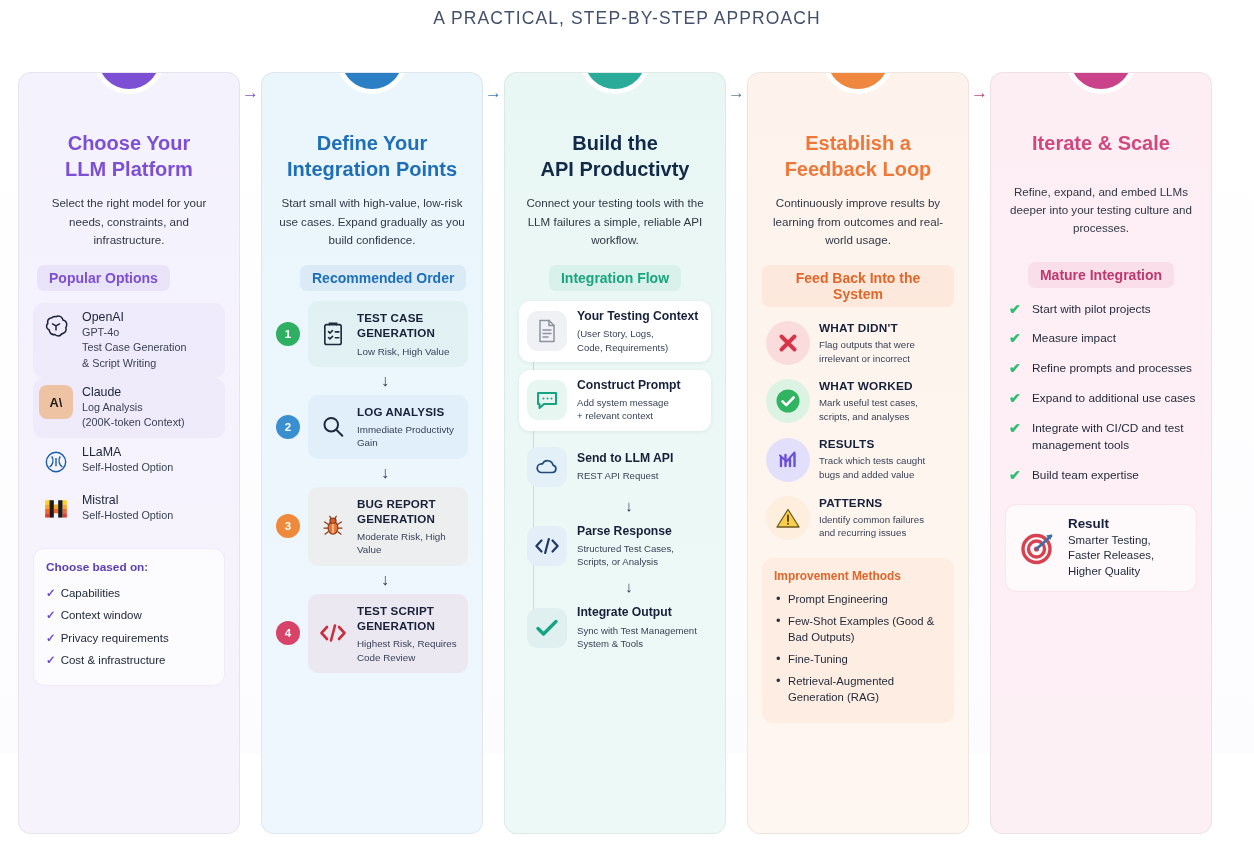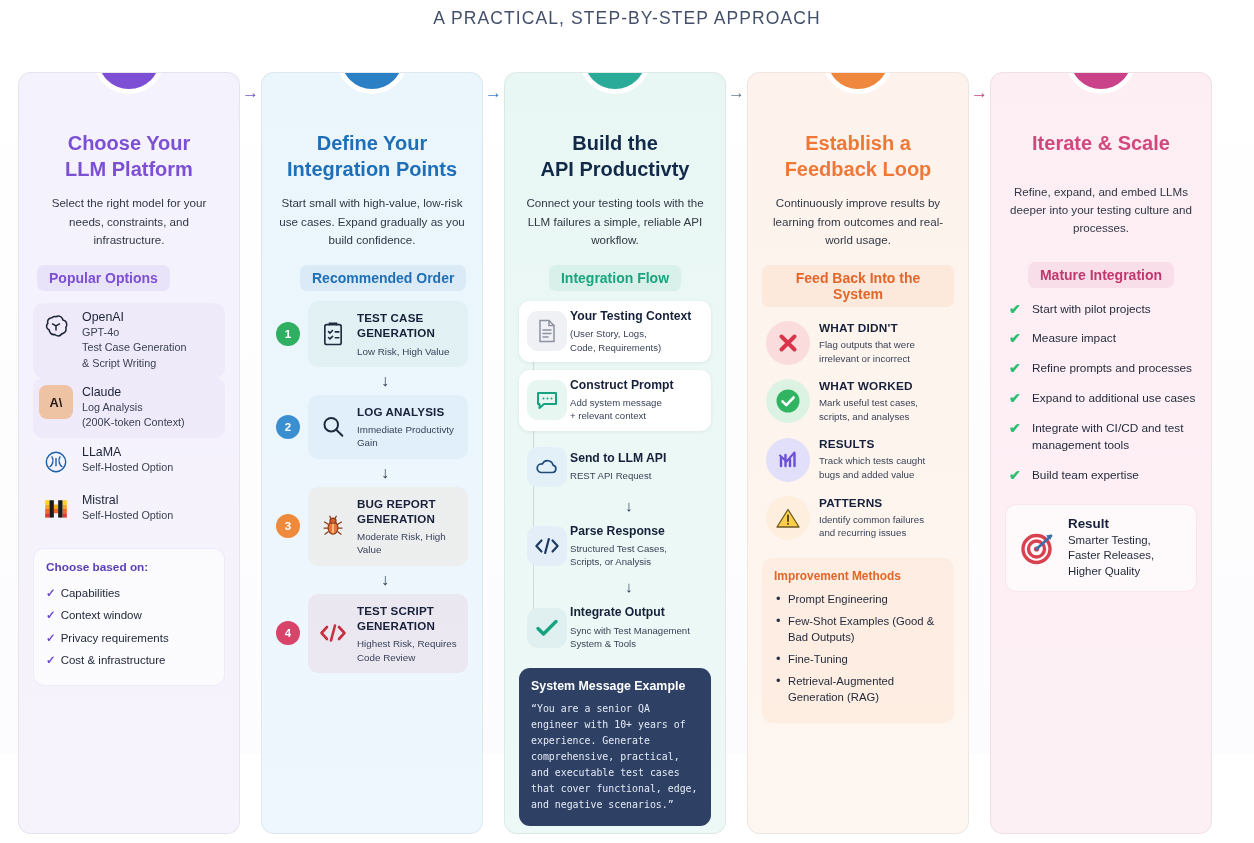--- a/index.html
+++ b/index.html
@@ -162,21 +162,21 @@
   .c3 .card-title { color: #122a4a; }
   .c3 .pill { color: #18a57f; background: rgba(24,165,127,0.08); }
 
   .flow { position: relative; margin-top: 10px; }
   .flow-rail {
     position: absolute; left: 14px; top: 14px; bottom: 26px;
     width: 1px; background: rgba(40,60,80,0.16);
   }
   .flow-item {
     position: relative;
-    display: flex; align-items: center; gap: 3px;
+    display: flex; align-items: center; gap: 10px;
     background: #ffffff;
     border-radius: 11px;
     padding: 8px 8px;
     box-shadow: 0 1px 4px rgba(20,40,60,0.07);
     z-index: 2;
   }
   .flow-item.plain { background: transparent; box-shadow: none; }
   .flow-ico {
     flex: 0 0 40px; width: 40px; height: 40px; border-radius: 11px;
     display: flex; align-items: center; justify-content: center;
@@ -513,24 +513,20 @@
               </svg>
             </div>
             <div>
               <div class="flow-head">Integrate Output</div>
               <div class="flow-note" style="white-space:pre-line;">Sync with Test Management
 System &amp; Tools</div>
             </div>
           </div>
         </div>
 
-        <div class="sys-box">
-          <div class="sys-title">System Message Example</div>
-          <div class="sys-body">“You are a senior QA engineer with 10+ years of experience. Generate comprehensive, practical, and executable test cases that cover functional, edge, and negative scenarios.”</div>
-        </div>
       </div>
     </div>
 
     <div class="arrow-gap">
       <span class="arrow" style="color:#6b7d8c;">→</span>
     </div>
 
     <div class="col-wrap">
       <div class="card c4">
         <div class="badge" style="background:#f0873f;">04</div>

